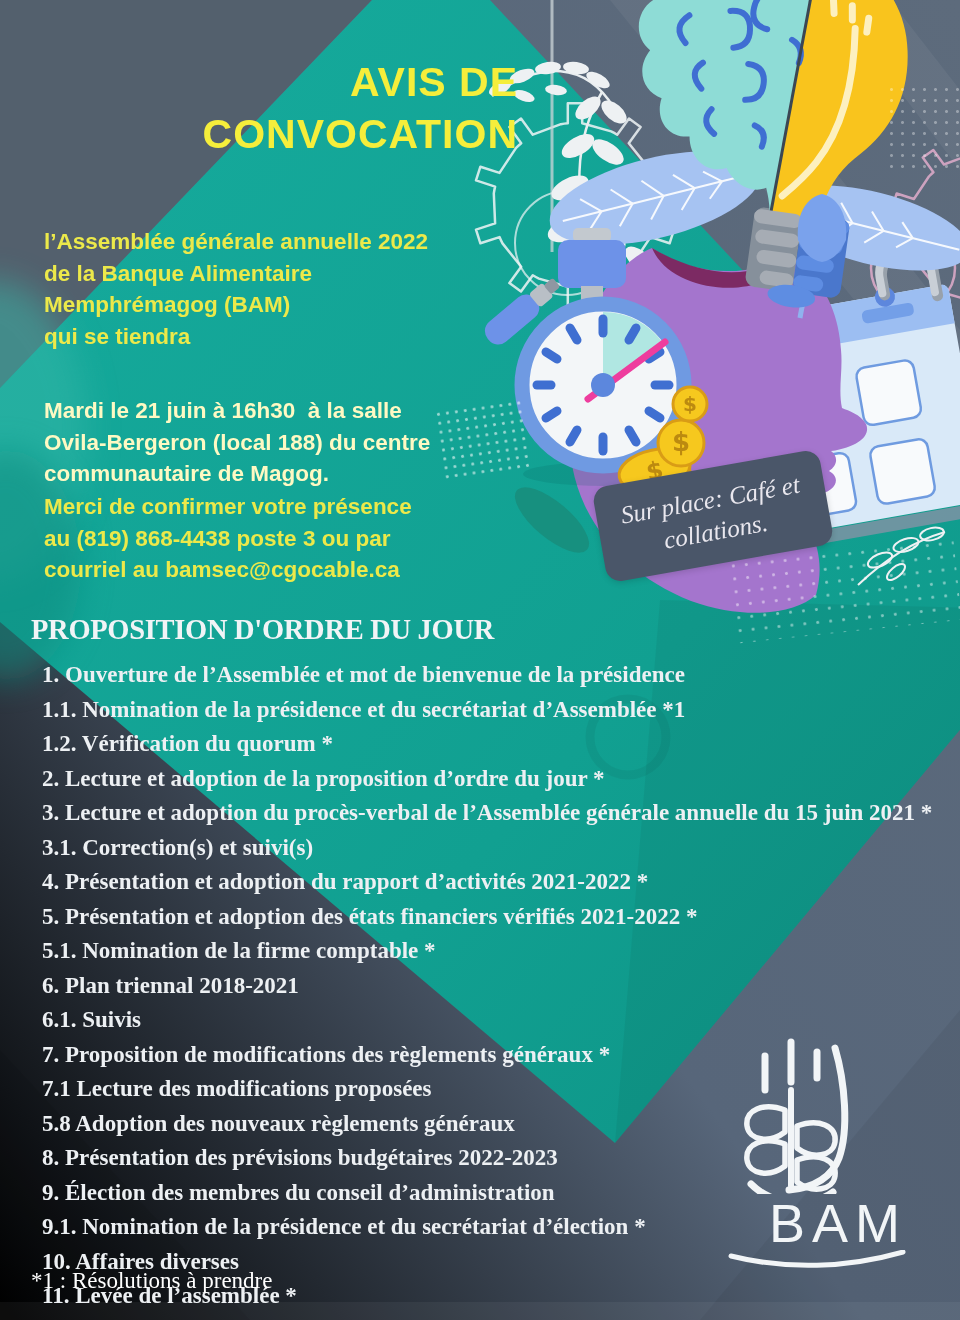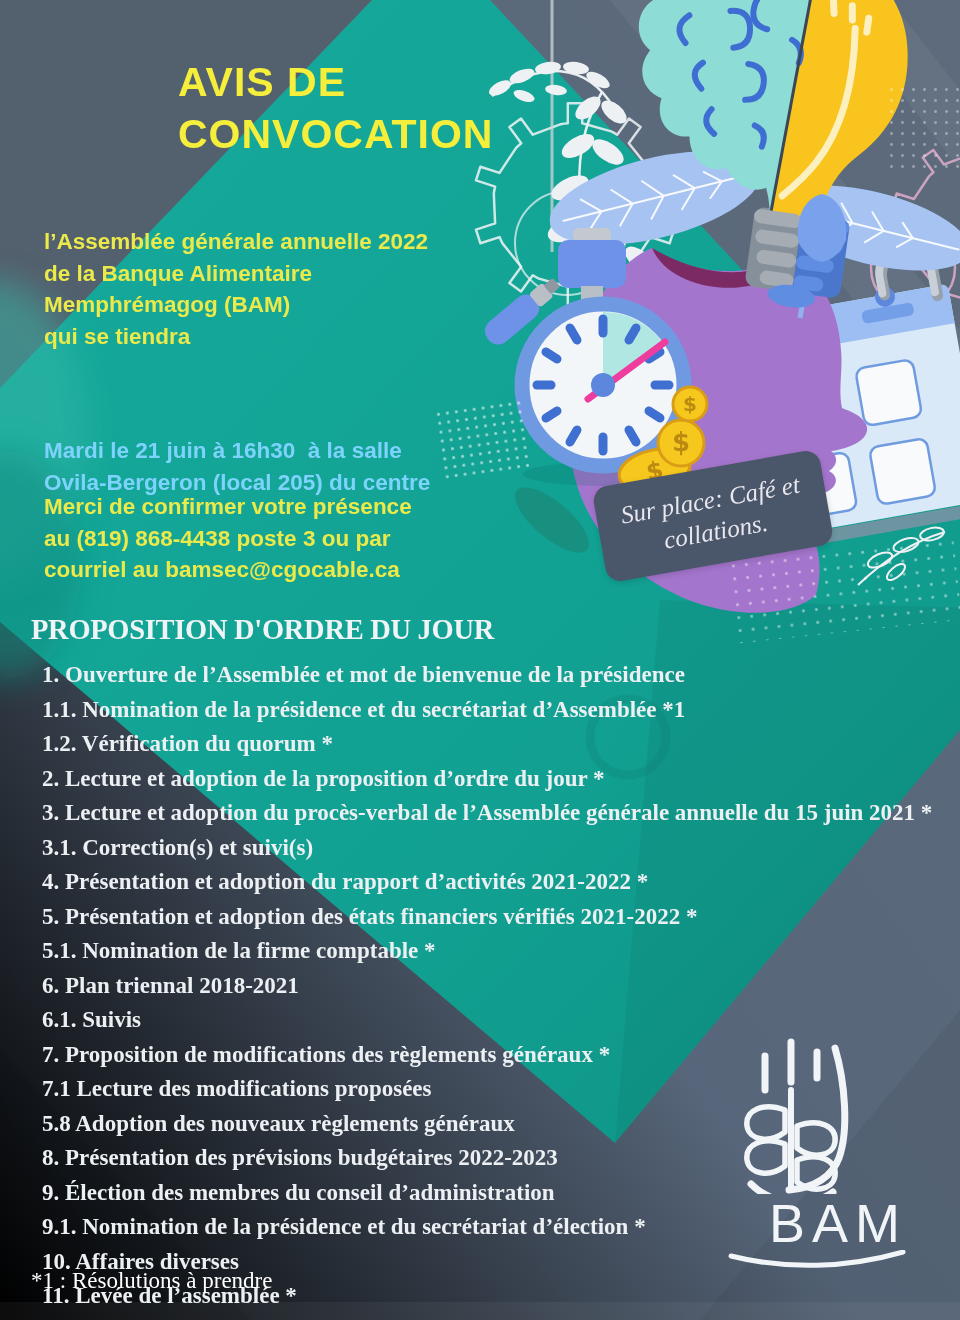--- a/index.html
+++ b/index.html
@@ -1,28 +1,28 @@
 <!DOCTYPE html>
 <html><head>
 <meta charset="utf-8">
 <style>
   html,body{margin:0;padding:0;background:#444;}
   #poster{position:relative;width:960px;height:1320px;overflow:hidden;
           font-family:"Liberation Sans",sans-serif;background:#56667a;}
   .abs{position:absolute;}
   svg text{user-select:none;}
   
-  #title{left:178px;top:56px;width:340px;text-align:left;
+  #title{left:178px;top:56px;width:340px;text-align:right;
          font-weight:bold;font-size:41px;line-height:52px;letter-spacing:1px;
          color:#F5EE3B;z-index:30;}
   #h2{left:48px;top:192px;width:430px;font-family:"Liberation Serif",serif;
       font-weight:bold;font-size:24px;letter-spacing:.5px;color:#F1F4F6;z-index:30;}
   .para{left:44px;width:420px;font-size:22.5px;line-height:31.7px;font-weight:600;z-index:30;}
   #intro{top:226px;color:#ECE94A;}
-  #venue{top:395px;color:#7dd3fc;margin-top:40px;}
+  #venue{top:395px;color:#fef9c3;}
   #contact{top:491px;color:#ECE94A;}
   #agendaTitle{left:31px;top:614px;width:600px;font-family:"Liberation Serif",serif;
       font-weight:bold;font-size:28.5px;letter-spacing:-.3px;color:#F1F4F6;z-index:30;}
   #agenda{left:42px;top:658px;width:920px;font-family:"Liberation Serif",serif;
       font-weight:bold;font-size:23px;line-height:34.5px;color:#EDF0F3;z-index:30;}
   #footnote{left:31px;top:1268px;font-family:"Liberation Serif",serif;
       font-weight:normal;font-size:23px;color:#ffffff;z-index:30;}
   
   #badge{left:598px;top:468px;width:230px;height:96px;background:#4A5669;
          border-radius:15px;transform:rotate(-10deg);z-index:22;
@@ -283,21 +283,22 @@
 
   <div class="abs para" id="intro">
     <div>l’Assemblée générale annuelle 2022</div>
     <div>de la Banque Alimentaire</div>
     <div>Memphrémagog (BAM)</div>
     <div>qui se tiendra</div>
   </div>
 
   <div class="abs para" id="venue">
     <div>Mardi le 21 juin à 16h30&nbsp; à la salle</div>
-    <div>Ovila-Bergeron (local 205) du centre</div>
+    <div>Ovila-Bergeron (local 188) du centre</div>
+    <div>communautaire de Magog.</div>
   </div>
 
   <div class="abs para" id="contact">
     <div>Merci de confirmer votre présence</div>
     <div>au (819) 868-4438 poste 3 ou par</div>
     <div>courriel au bamsec@cgocable.ca</div>
   </div>
 
   <div class="abs" id="agendaTitle">PROPOSITION D'ORDRE DU JOUR</div>
 

